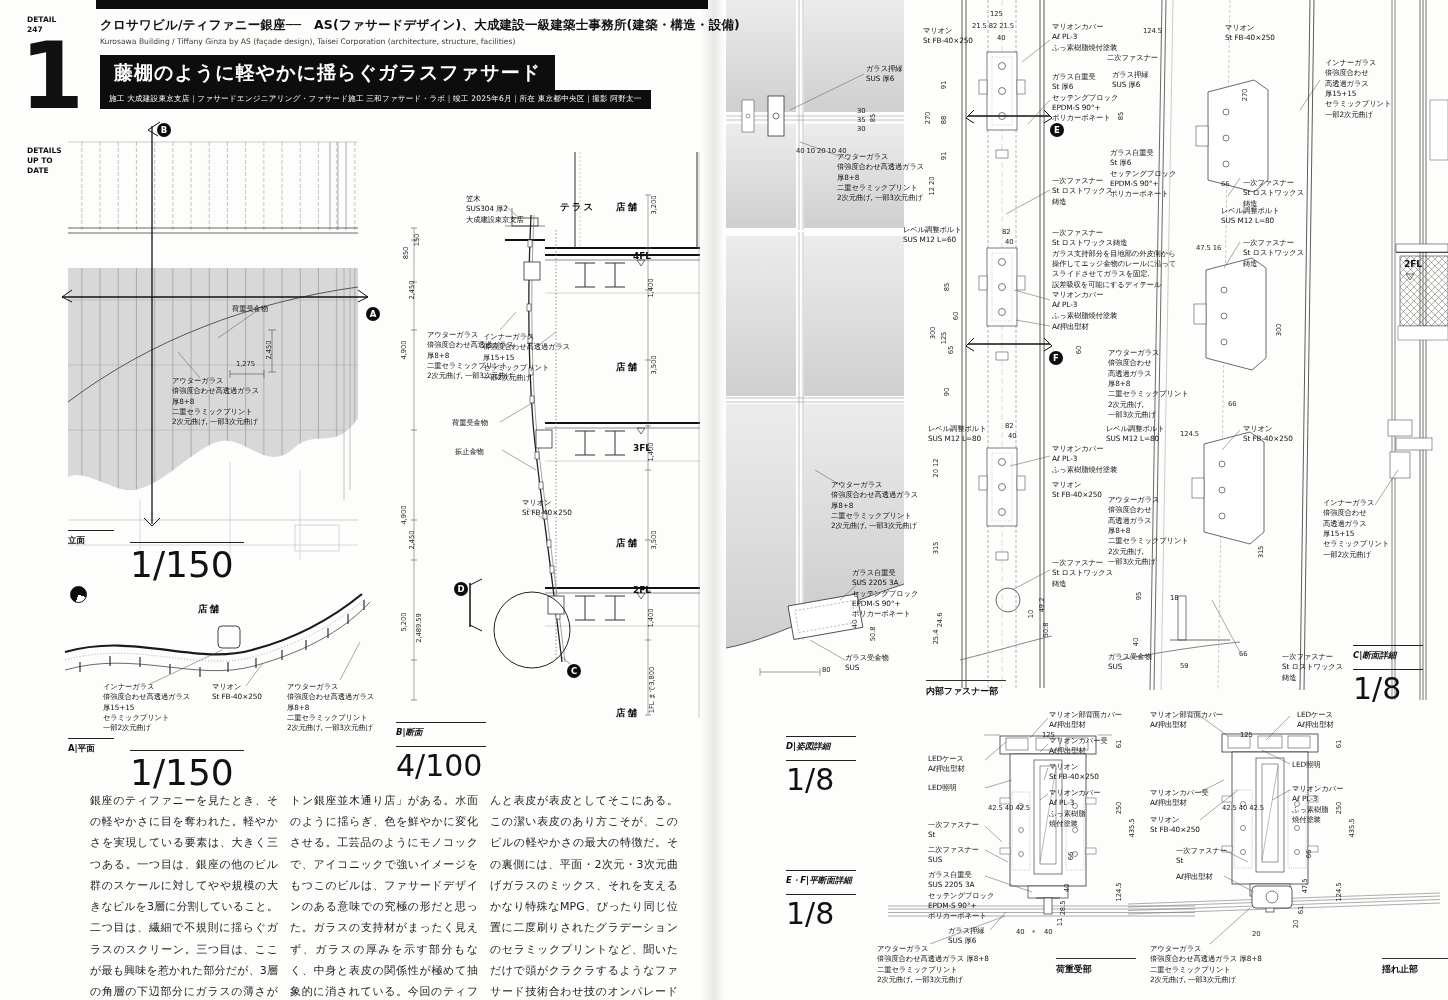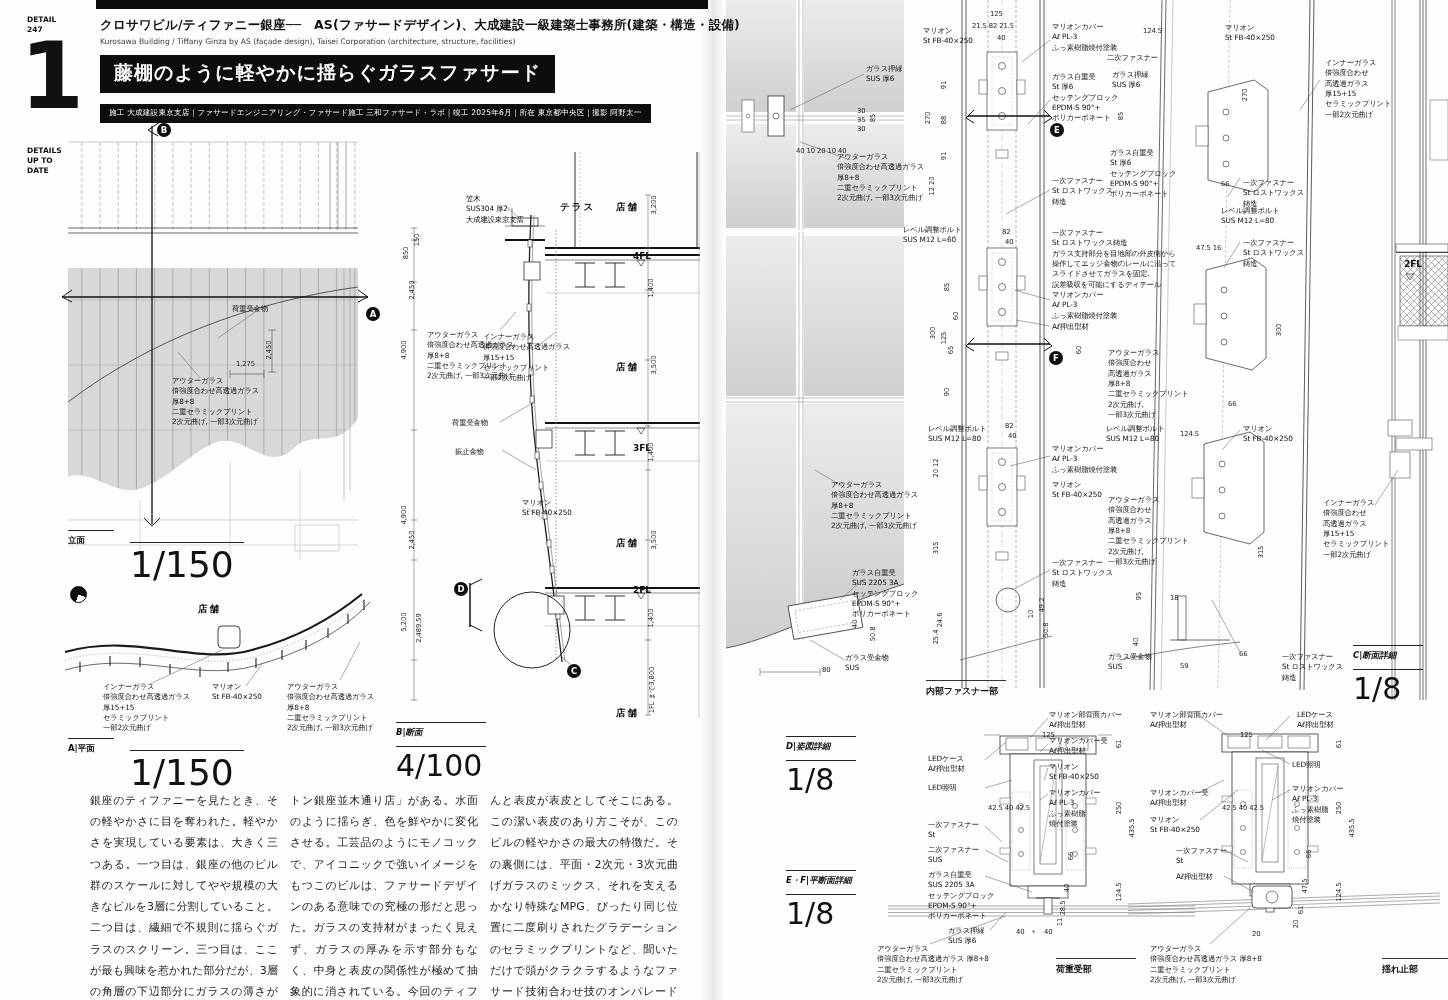--- a/index.html
+++ b/index.html
@@ -17,21 +17,21 @@
           font-size:8.5px;font-weight:bold;display:flex;align-items:center;justify-content:center;
           transform:translate(-50%,-50%);z-index:4;}
   .topbar{position:absolute;left:96px;top:0;width:612px;height:9px;background:#0c0c0c;z-index:2;}
   .mag{position:absolute;left:27px;top:15px;font-size:7.5px;font-weight:bold;line-height:1.35;white-space:pre-line;z-index:2;}
   .bignum{position:absolute;left:20px;top:36px;font-size:92px;font-weight:700;line-height:0.9;letter-spacing:-4px;z-index:2;}
   .series{position:absolute;left:27px;top:125px;font-size:7.5px;font-weight:bold;line-height:1.35;white-space:pre-line;z-index:2;margin-top:21px;}
   .titlejp{position:absolute;left:100px;top:17px;font-size:12.5px;font-weight:bold;letter-spacing:0.2px;z-index:2;white-space:nowrap;}
   .titleen{position:absolute;left:100px;top:37px;font-size:7.6px;color:#3a3a3a;z-index:2;white-space:nowrap;}
   .headline{position:absolute;left:100px;top:55px;background:#0d0d0d;color:#fff;font-size:19px;font-weight:bold;
             padding:5px 14px 7px;letter-spacing:1px;z-index:2;white-space:nowrap;}
-  .credits{position:absolute;left:100px;top:104px;background:#0d0d0d;color:#fff;font-size:7.6px;
+  .credits{position:absolute;left:100px;top:90px;background:#0d0d0d;color:#fff;font-size:7.6px;
            padding:4px 9px 5px;letter-spacing:0.2px;z-index:2;white-space:nowrap;}
   .scale{position:absolute;display:flex;gap:16px;align-items:flex-start;z-index:3;}
   .scale .lbl{font-size:8.5px;font-weight:bold;border-top:1.2px solid #222;padding-top:4px;min-width:46px;white-space:nowrap;}
   .scale .val{font-size:36px;border-top:1.2px solid #222;padding:1px 10px 0 0;min-width:98px;margin-top:12px;}
   .scale.stack{display:block;}
   .scale.stack .lbl{min-width:70px;font-style:italic;}
   .scale.stack .val{margin-top:7px;font-size:30px;min-width:64px;padding-right:4px;}
   .col{position:absolute;top:779px;width:188px;font-size:11px;line-height:1.93;text-align:justify;
        color:#1b1b1b;white-space:pre-line;z-index:2;}
   .gutter{position:absolute;left:700px;top:0;width:24px;height:1000px;z-index:2;

